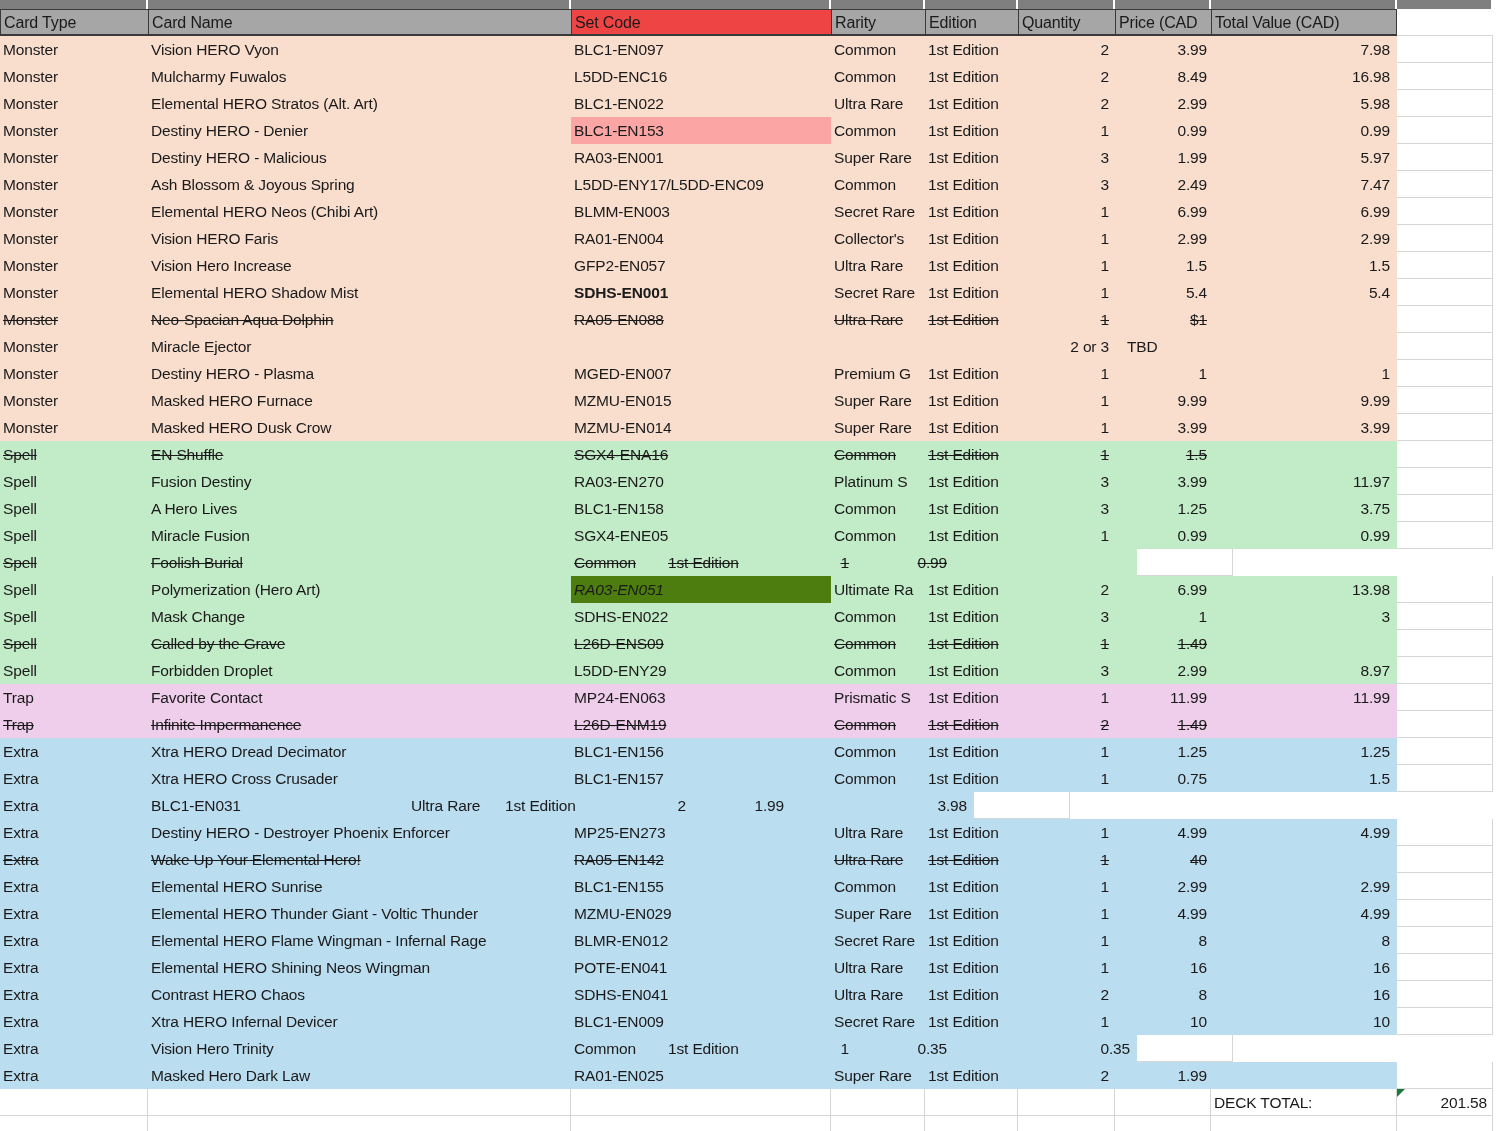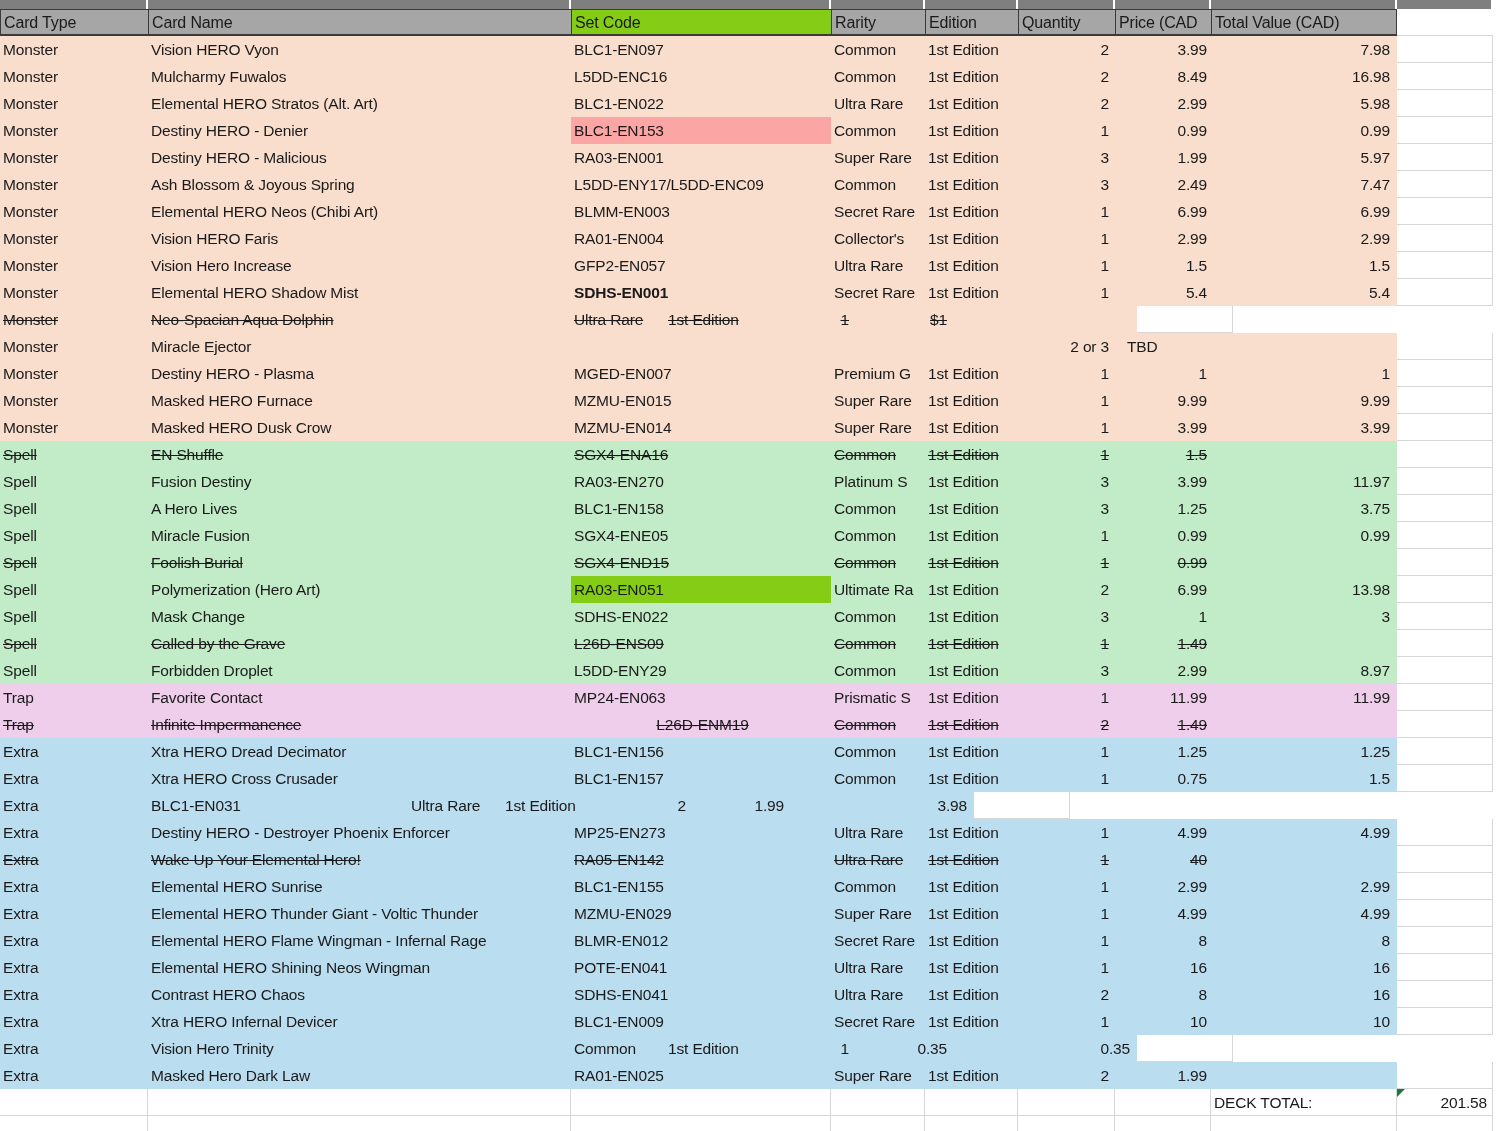--- a/index.html
+++ b/index.html
@@ -65,21 +65,21 @@
       <div class="seg" style="width: 94px; background: rgb(127, 127, 127);"></div>
       <div class="seg" style="width: 93px; background: rgb(127, 127, 127);"></div>
       <div class="seg" style="width: 97px; background: rgb(127, 127, 127);"></div>
       <div class="seg" style="width: 96px; background: rgb(127, 127, 127);"></div>
       <div class="seg" style="width: 186px; background: rgb(127, 127, 127);"></div>
       <div class="seg" style="width: 96px; background: rgb(127, 127, 127);"></div>
     </div>
   <div class="flexrow headrow" id="headrow">
       <div class="cell c-a" style="background: rgb(166, 166, 166);">Card Type</div>
       <div class="cell c-b" style="background: rgb(166, 166, 166);">Card Name</div>
-      <div class="cell c-c" style="background: #84cc16;">Set Code</div>
+      <div class="cell c-c" style="background: #ef4444;">Set Code</div>
       <div class="cell c-d" style="background: rgb(166, 166, 166);">Rarity</div>
       <div class="cell c-e" style="background: rgb(166, 166, 166);">Edition</div>
       <div class="cell c-f" style="background: rgb(166, 166, 166);">Quantity</div>
       <div class="cell c-g" style="background: rgb(166, 166, 166);">Price (CAD</div>
       <div class="cell c-h" style="background: rgb(166, 166, 166);">Total Value (CAD)</div>
       <div class="cell c-i"></div>
     </div>
   <div id="rows">
       <div class="flexrow row">
         <div class="cell c-a" style="background: rgb(249, 221, 205);">Monster</div>
@@ -187,20 +187,21 @@
         <div class="cell c-d" style="background: rgb(249, 221, 205);">Secret Rare</div>
         <div class="cell c-e" style="background: rgb(249, 221, 205);">1st Edition</div>
         <div class="cell c-f num" style="background: rgb(249, 221, 205);">1</div>
         <div class="cell c-g num" style="background: rgb(249, 221, 205);">5.4</div>
         <div class="cell c-h num" style="background: rgb(249, 221, 205);">5.4</div>
         <div class="cell c-i"></div>
       </div>
       <div class="flexrow row strike">
         <div class="cell c-a" style="background: rgb(249, 221, 205);">Monster</div>
         <div class="cell c-b" style="background: rgb(249, 221, 205);">Neo-Spacian Aqua Dolphin</div>
+        <div class="cell c-c" style="background: rgb(249, 221, 205);">RA05-EN088</div>
         <div class="cell c-d" style="background: rgb(249, 221, 205);">Ultra Rare</div>
         <div class="cell c-e" style="background: rgb(249, 221, 205);">1st Edition</div>
         <div class="cell c-f num" style="background: rgb(249, 221, 205);">1</div>
         <div class="cell c-g num" style="background: rgb(249, 221, 205);">$1</div>
         <div class="cell c-h num" style="background: rgb(249, 221, 205);"></div>
         <div class="cell c-i"></div>
       </div>
       <div class="flexrow row">
         <div class="cell c-a" style="background: rgb(249, 221, 205);">Monster</div>
         <div class="cell c-b" style="background: rgb(249, 221, 205);">Miracle Ejector</div>
@@ -285,32 +286,31 @@
         <div class="cell c-d" style="background: rgb(194, 235, 199);">Common</div>
         <div class="cell c-e" style="background: rgb(194, 235, 199);">1st Edition</div>
         <div class="cell c-f num" style="background: rgb(194, 235, 199);">1</div>
         <div class="cell c-g num" style="background: rgb(194, 235, 199);">0.99</div>
         <div class="cell c-h num" style="background: rgb(194, 235, 199);">0.99</div>
         <div class="cell c-i"></div>
       </div>
       <div class="flexrow row strike">
         <div class="cell c-a" style="background: rgb(194, 235, 199);">Spell</div>
         <div class="cell c-b" style="background: rgb(194, 235, 199);">Foolish Burial</div>
-        <div class="cell c-c" style="background: rgb(194, 235, 199);">SGX4-END15</div>
         <div class="cell c-d" style="background: rgb(194, 235, 199);">Common</div>
         <div class="cell c-e" style="background: rgb(194, 235, 199);">1st Edition</div>
         <div class="cell c-f num" style="background: rgb(194, 235, 199);">1</div>
         <div class="cell c-g num" style="background: rgb(194, 235, 199);">0.99</div>
         <div class="cell c-h num" style="background: rgb(194, 235, 199);"></div>
         <div class="cell c-i"></div>
       </div>
       <div class="flexrow row">
         <div class="cell c-a" style="background: rgb(194, 235, 199);">Spell</div>
         <div class="cell c-b" style="background: rgb(194, 235, 199);">Polymerization (Hero Art)</div>
-        <div class="cell c-c" style="background: #84cc16;">RA03-EN051</div>
+        <div class="cell c-c" style="background: #4d7c0f; font-style: italic;">RA03-EN051</div>
         <div class="cell c-d" style="background: rgb(194, 235, 199);">Ultimate Ra</div>
         <div class="cell c-e" style="background: rgb(194, 235, 199);">1st Edition</div>
         <div class="cell c-f num" style="background: rgb(194, 235, 199);">2</div>
         <div class="cell c-g num" style="background: rgb(194, 235, 199);">6.99</div>
         <div class="cell c-h num" style="background: rgb(194, 235, 199);">13.98</div>
         <div class="cell c-i"></div>
       </div>
       <div class="flexrow row">
         <div class="cell c-a" style="background: rgb(194, 235, 199);">Spell</div>
         <div class="cell c-b" style="background: rgb(194, 235, 199);">Mask Change</div>
@@ -351,21 +351,21 @@
         <div class="cell c-d" style="background: rgb(239, 206, 236);">Prismatic S</div>
         <div class="cell c-e" style="background: rgb(239, 206, 236);">1st Edition</div>
         <div class="cell c-f num" style="background: rgb(239, 206, 236);">1</div>
         <div class="cell c-g num" style="background: rgb(239, 206, 236);">11.99</div>
         <div class="cell c-h num" style="background: rgb(239, 206, 236);">11.99</div>
         <div class="cell c-i"></div>
       </div>
       <div class="flexrow row strike">
         <div class="cell c-a" style="background: rgb(239, 206, 236);">Trap</div>
         <div class="cell c-b" style="background: rgb(239, 206, 236);">Infinite Impermanence</div>
-        <div class="cell c-c" style="background: rgb(239, 206, 236); text-align: center;">L26D-ENM19</div>
+        <div class="cell c-c" style="background: rgb(239, 206, 236);">L26D-ENM19</div>
         <div class="cell c-d" style="background: rgb(239, 206, 236);">Common</div>
         <div class="cell c-e" style="background: rgb(239, 206, 236);">1st Edition</div>
         <div class="cell c-f num" style="background: rgb(239, 206, 236);">2</div>
         <div class="cell c-g num" style="background: rgb(239, 206, 236);">1.49</div>
         <div class="cell c-h num" style="background: rgb(239, 206, 236);"></div>
         <div class="cell c-i"></div>
       </div>
       <div class="flexrow row">
         <div class="cell c-a" style="background: rgb(187, 221, 240);">Extra</div>
         <div class="cell c-b" style="background: rgb(187, 221, 240);">Xtra HERO Dread Decimator</div>

